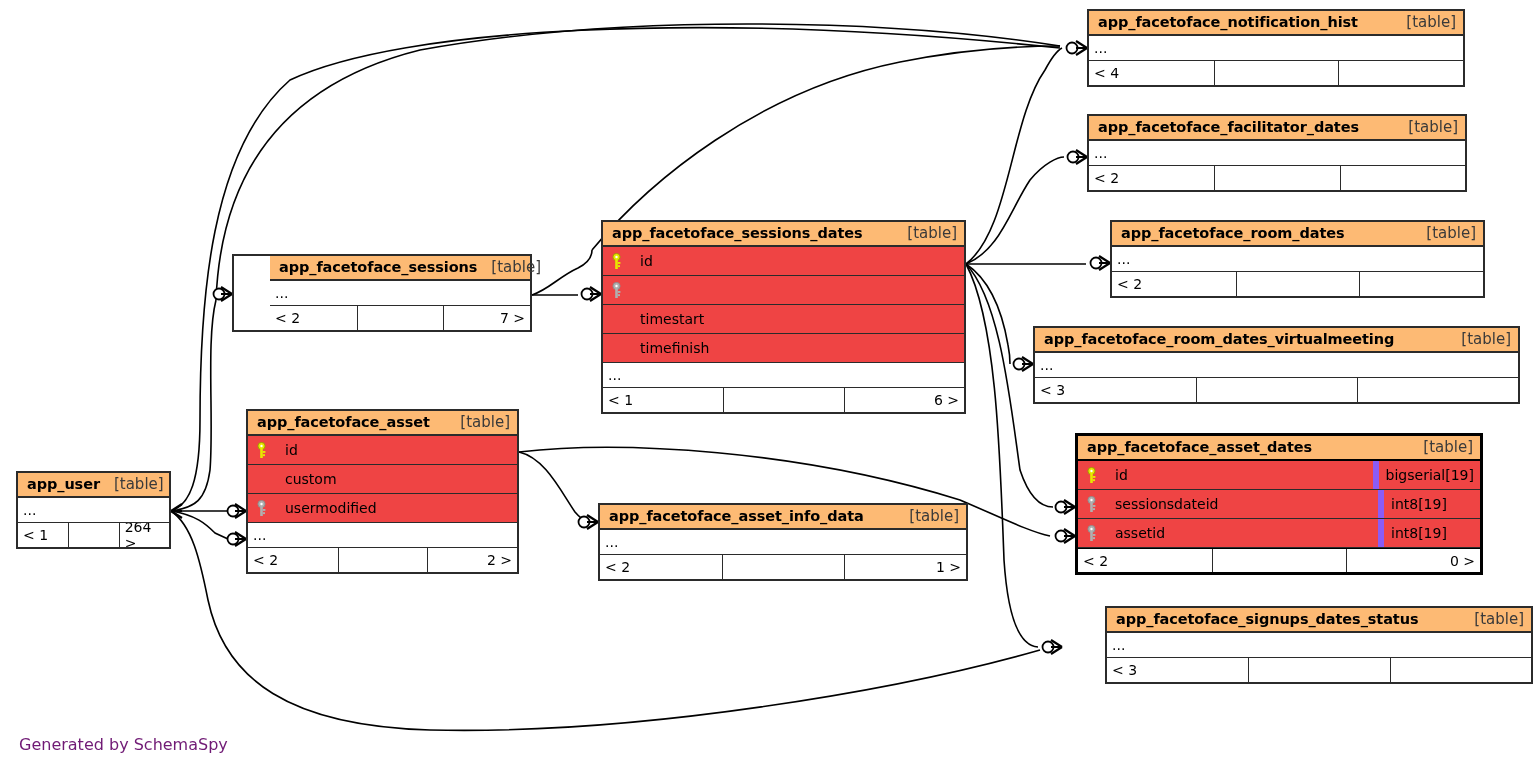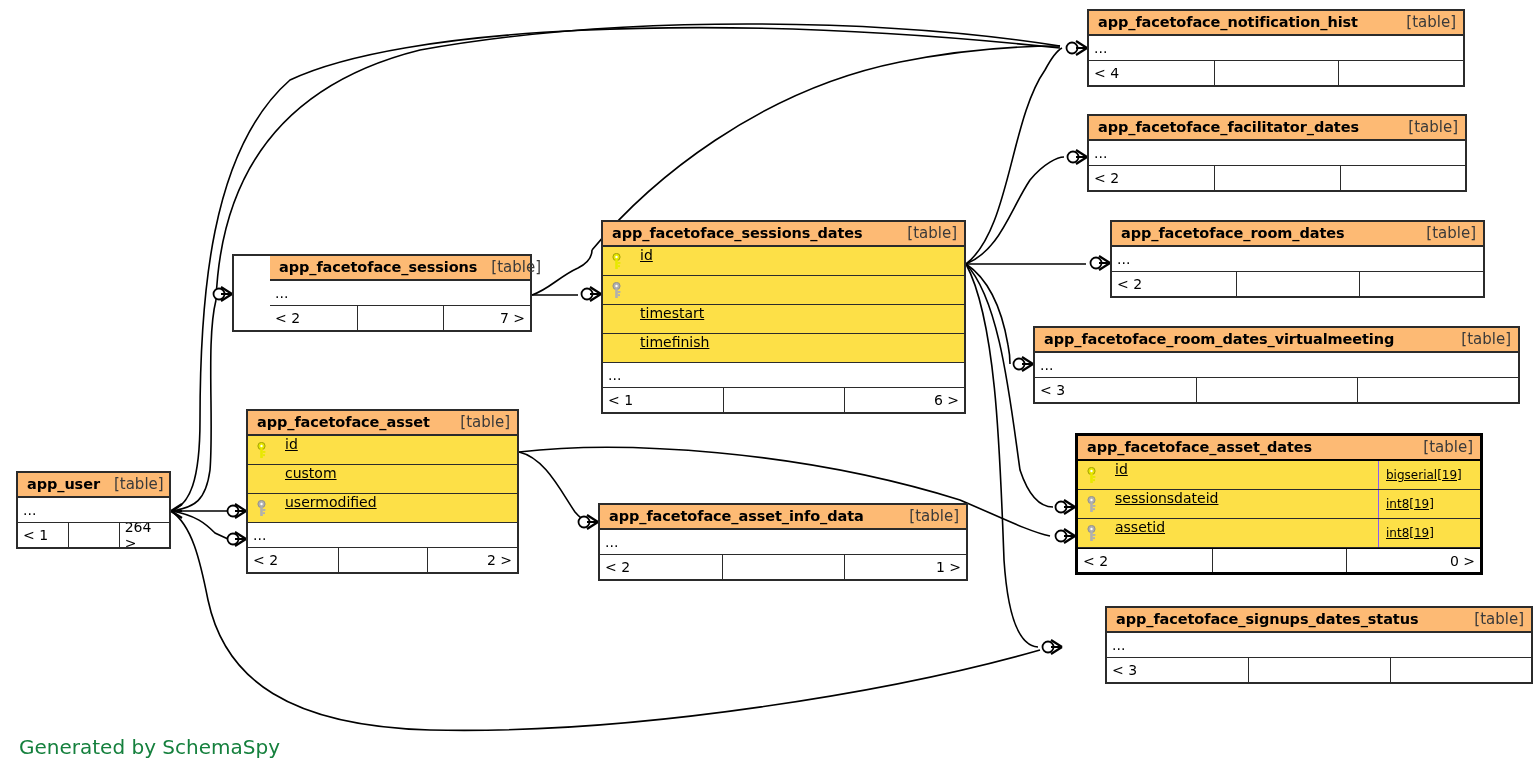--- a/index.html
+++ b/index.html
@@ -56,47 +56,46 @@
     white-space: nowrap;
   }
   .ttag {
     font-size: 15px;
     color: #3a3a3a;
     padding-left: 14px;
     white-space: nowrap;
   }
   .col-row {
     display: flex;
-    align-items: flex-start;
+    align-items: center;
     height: 29px;
     box-sizing: border-box;
     border-bottom: 1px solid #2b2b2b;
-    background: #fde047;
-    text-decoration: underline;
+    background: #ef4444;
   }
   .col-row:last-child { border-bottom: none; }
   .keycell {
     width: 27px;
     min-width: 27px;
     display: flex;
     align-items: center;
     justify-content: center;
     height: 100%;
   }
   .colname {
     font-size: 14px;
     padding-left: 10px;
     white-space: nowrap;
     flex: 1;
   }
   .coltype {
-    font-size: 12px;
+    font-size: 14px;
     padding: 0 6px 0 7px;
     white-space: nowrap;
-    border-left: 1px solid #8b5cf6;
+    border-left: 6px solid #8b5cf6;
     height: 100%;
     display: flex;
     align-items: center;
     box-sizing: border-box;
   }
   .ellipsis-row {
     height: 25px;
     display: flex;
     align-items: center;
     padding-left: 5px;
@@ -123,22 +122,22 @@
     overflow: hidden;
   }
   .fcell:first-child { border-left: none; }
   .fcell.left { justify-content: flex-start; }
   .fcell.right { justify-content: flex-end; }
   .key-svg { display: block; }
   .footer-credit {
     position: absolute;
     left: 19px;
     top: 735px;
-    font-size: 20px;
-    color: #15803d;
+    font-size: 16px;
+    color: #701a75;
     z-index: 6;
   }
 </style>
 </head>
 <body>
 
 <div id="canvas">
 
   <svg id="edges" viewBox="0 0 1536 767" xmlns="http://www.w3.org/2000/svg">
     <defs>

